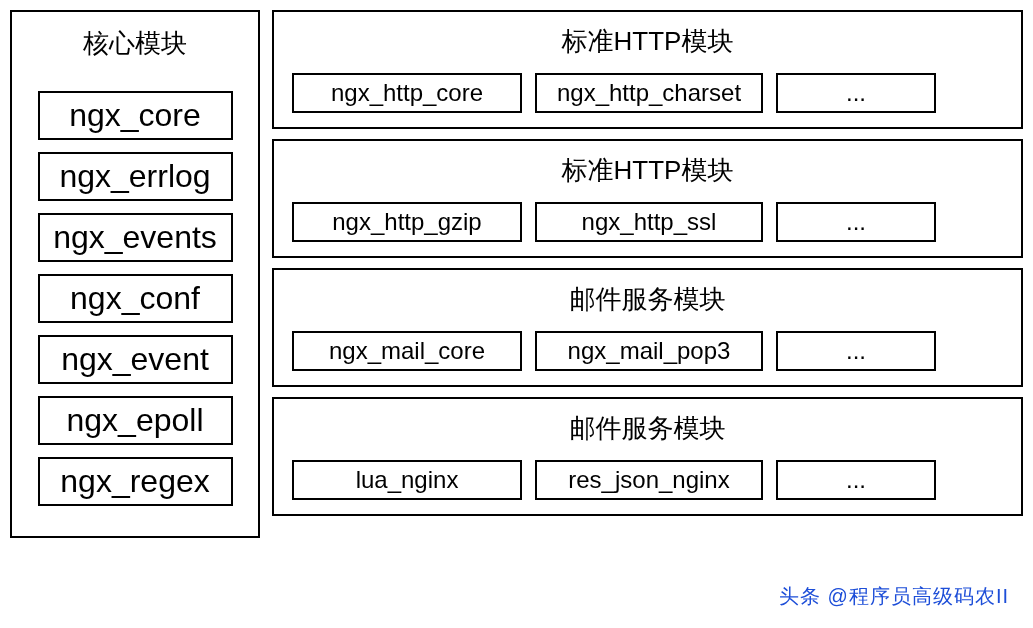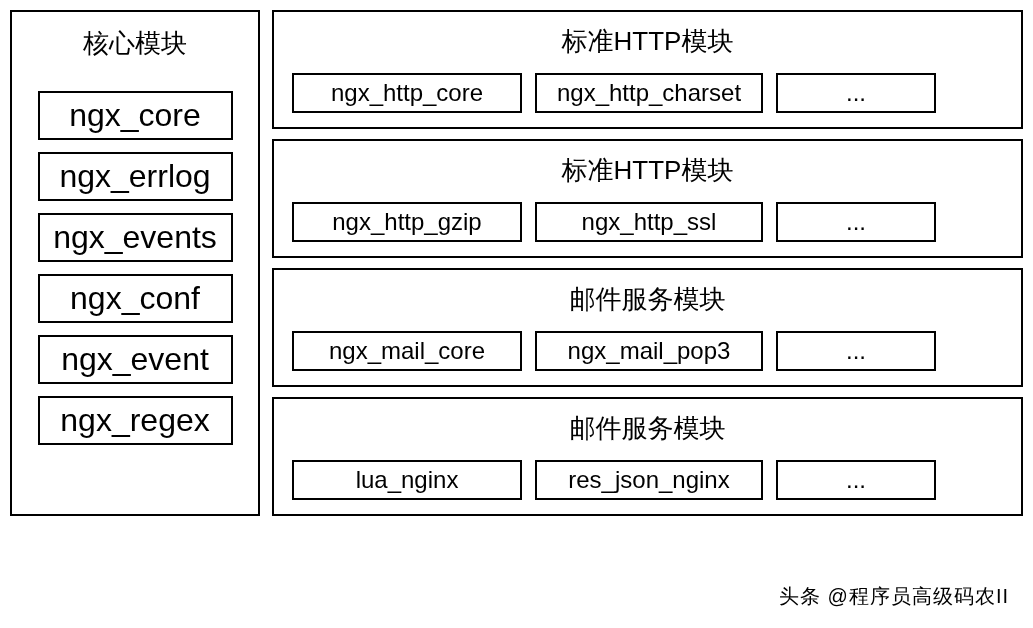--- a/index.html
+++ b/index.html
@@ -69,37 +69,38 @@
       flex: 0 0 auto;
     }
     .group-item.col1 { width: 230px; }
     .group-item.col2 { width: 228px; }
     .group-item.col3 { width: 160px; }
     .watermark {
       position: absolute;
       right: 24px;
       bottom: 18px;
       font-size: 20px;
-      color: #000000;
+      color: #1d4ed8;
       font-family: "Microsoft YaHei", sans-serif;
       letter-spacing: 1px;
     }
   </style>
 </head>
 <body>
 
 <div class="container">
 
   <div class="left-panel">
     <div class="title">核心模块</div>
     <div class="module-item">ngx_core</div>
     <div class="module-item">ngx_errlog</div>
     <div class="module-item">ngx_events</div>
     <div class="module-item">ngx_conf</div>
     <div class="module-item">ngx_event</div>
+    <div class="module-item">ngx_epoll</div>
     <div class="module-item">ngx_regex</div>
   </div>
 
   <div class="right-panel">
 
     <div class="module-group">
       <div class="group-title">标准HTTP模块</div>
       <div class="group-items">
         <div class="group-item col1">ngx_http_core</div>
         <div class="group-item col2">ngx_http_charset</div>

